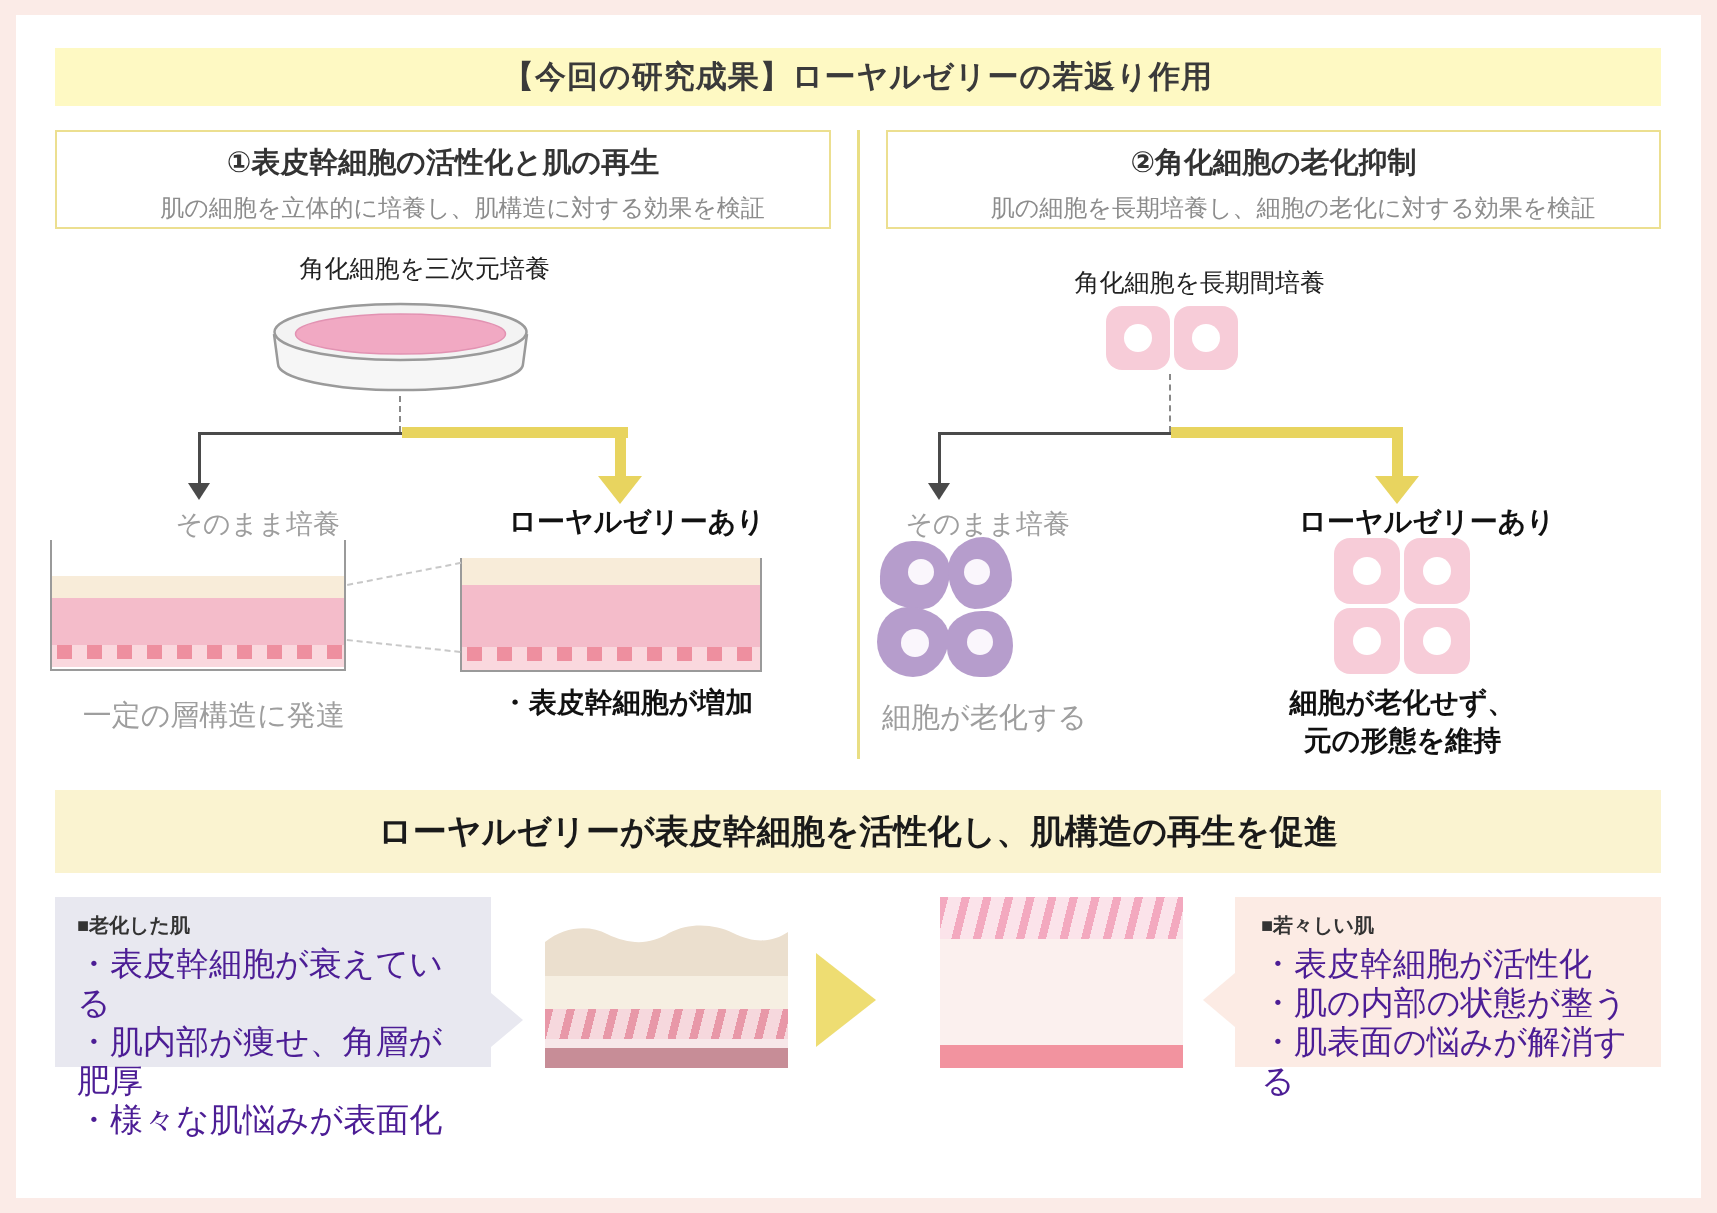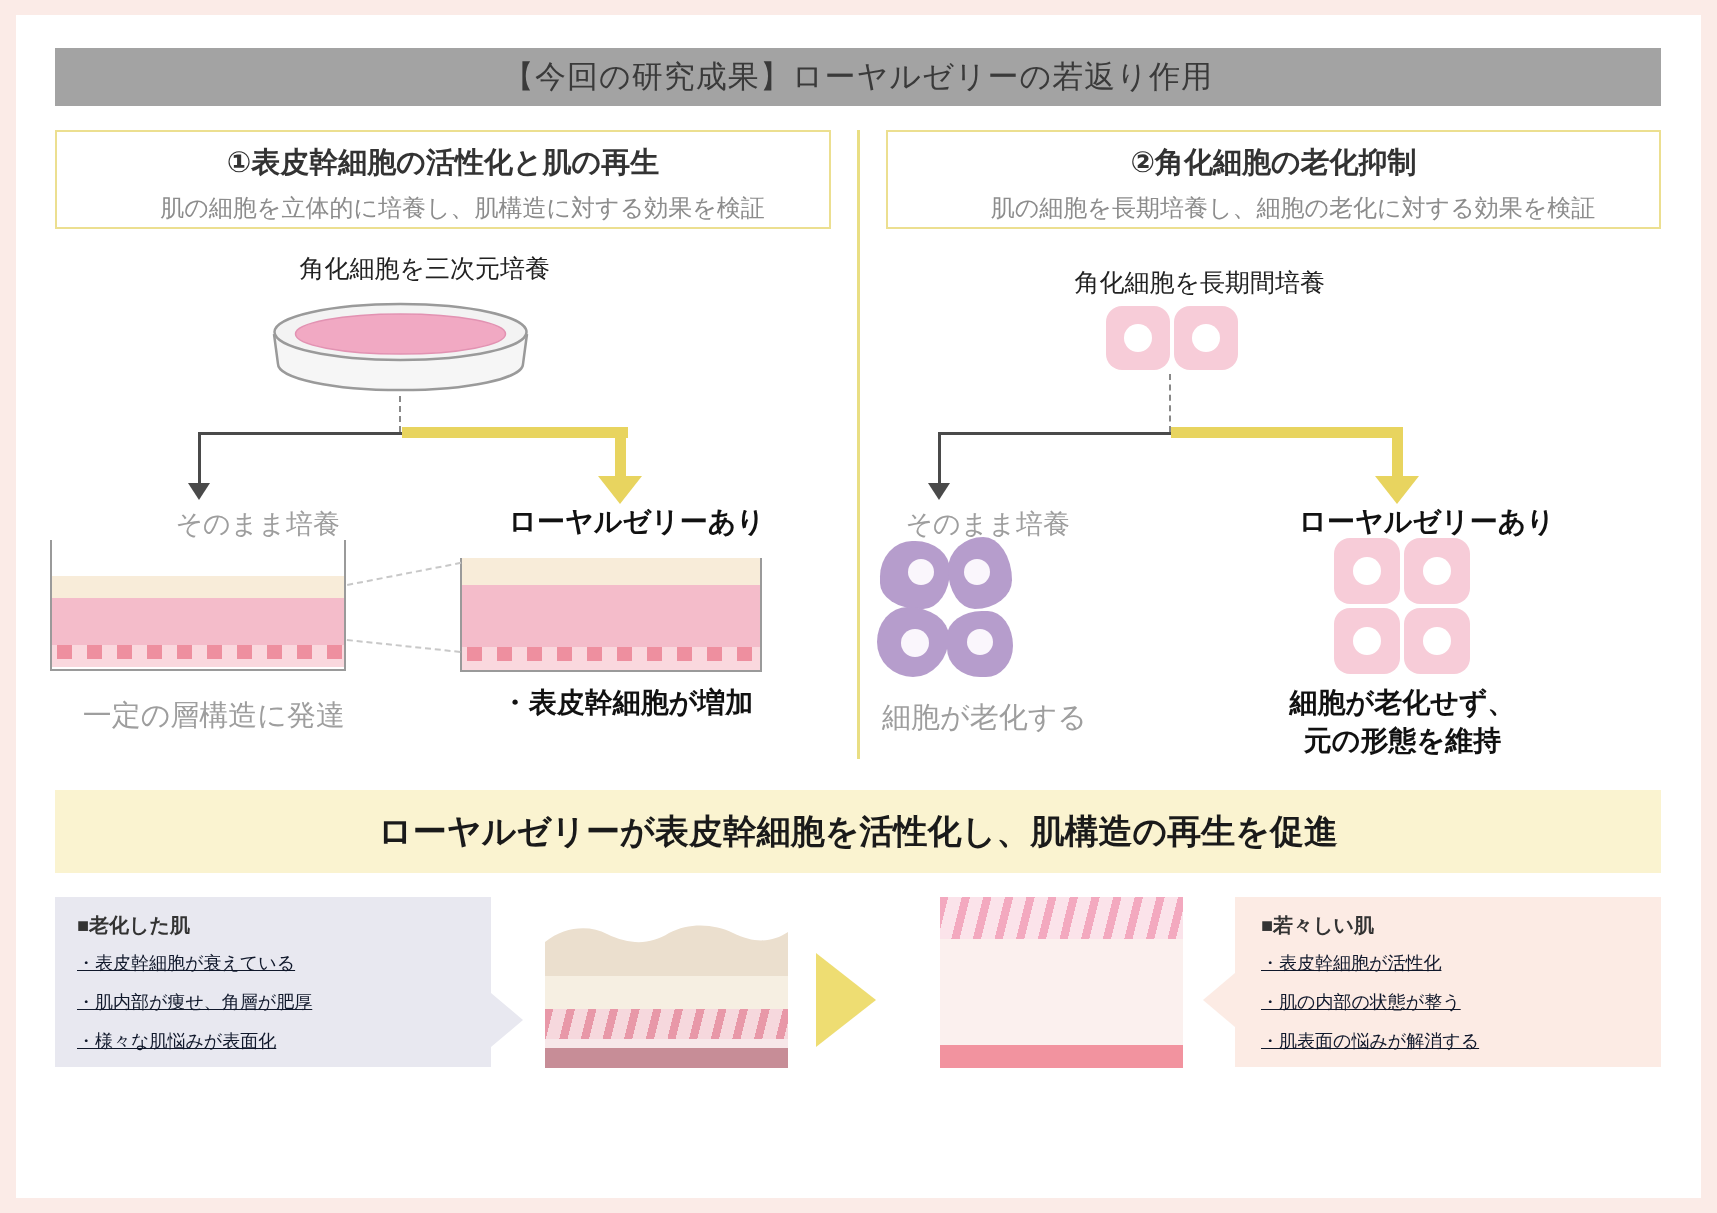--- a/index.html
+++ b/index.html
@@ -9,22 +9,22 @@
     background:#fbebe7;
     font-family:"Liberation Sans","DejaVu Sans",sans-serif;
     color:#333; overflow:hidden;
   }
   .frame { position:absolute; left:16px; top:15px; width:1685px; height:1183px; background:#ffffff; }
   .abs { position:absolute; }
 
   
   .main-banner {
     position:absolute; left:55px; top:48px; width:1606px; height:58px;
-    background:#a3a3a3; text-align:center; line-height:58px;
-    font-size:31px; font-weight:normal; color:#3a3a3a; letter-spacing:1px;
+    background:#fef9c3; text-align:center; line-height:58px;
+    font-size:31px; font-weight:bold; color:#3a3a3a; letter-spacing:1px;
   }
   .head-box {
     position:absolute; top:130px; height:99px; background:#fff;
     border:2px solid #ecdf90; text-align:center; padding-top:11px;
   }
   .head-box.p1 { left:55px; width:776px; }
   .head-box.p2 { left:886px; width:775px; }
   .head-title { font-size:29px; font-weight:bold; color:#333; }
   .head-sub { font-size:24px; color:#8c8c8c; margin-top:9px;padding-left:39px; }
   .divider { position:absolute; left:857px; top:130px; width:3px; height:629px; background:#e9de83; }
@@ -83,21 +83,21 @@
     font-size:34px; font-weight:bold; color:#1a1a1a;
   }
   .bubble { position:absolute; top:897px; height:170px; padding:15px 22px; }
   .bubble-gray { left:55px; width:436px; background:#e8e8f0; }
   .bubble-gray::after { content:""; position:absolute; left:100%; top:96px; width:0; height:0;
     border-top:27px solid transparent; border-bottom:27px solid transparent; border-left:32px solid #e8e8f0; }
   .bubble-pink { left:1235px; width:426px; background:#fcebe4; padding-left:26px; }
   .bubble-pink::before { content:""; position:absolute; right:100%; top:76px; width:0; height:0;
     border-top:27px solid transparent; border-bottom:27px solid transparent; border-right:32px solid #fcebe4; }
   .bub-title { font-size:20px; font-weight:600; color:#333; margin-bottom:5px; }
-  .bub-line { font-size:18px; color:#0f172a; line-height:39px;text-decoration:underline; }
+  .bub-line { font-size:33px; color:#4c1d95; line-height:39px; }
 
   .skin-illu { position:absolute; }
   .skin-aged { left:545px; top:920px; width:243px; height:148px; }
   .skin-young { left:940px; top:897px; width:243px; height:171px; }
   .layer { position:absolute; left:0; right:0; }
   .aged-cream { top:56px; height:33px; background:#f6efe2; }
   .aged-hatch { top:89px; height:30px;
     background:repeating-linear-gradient(104deg,#e898a8 0 8px,#f6d8dd 8px 21px); }
   .aged-pale { top:119px; height:9px; background:#f7e7e9; }
   .aged-mauve { top:128px; height:20px; background:#c78d97; }

